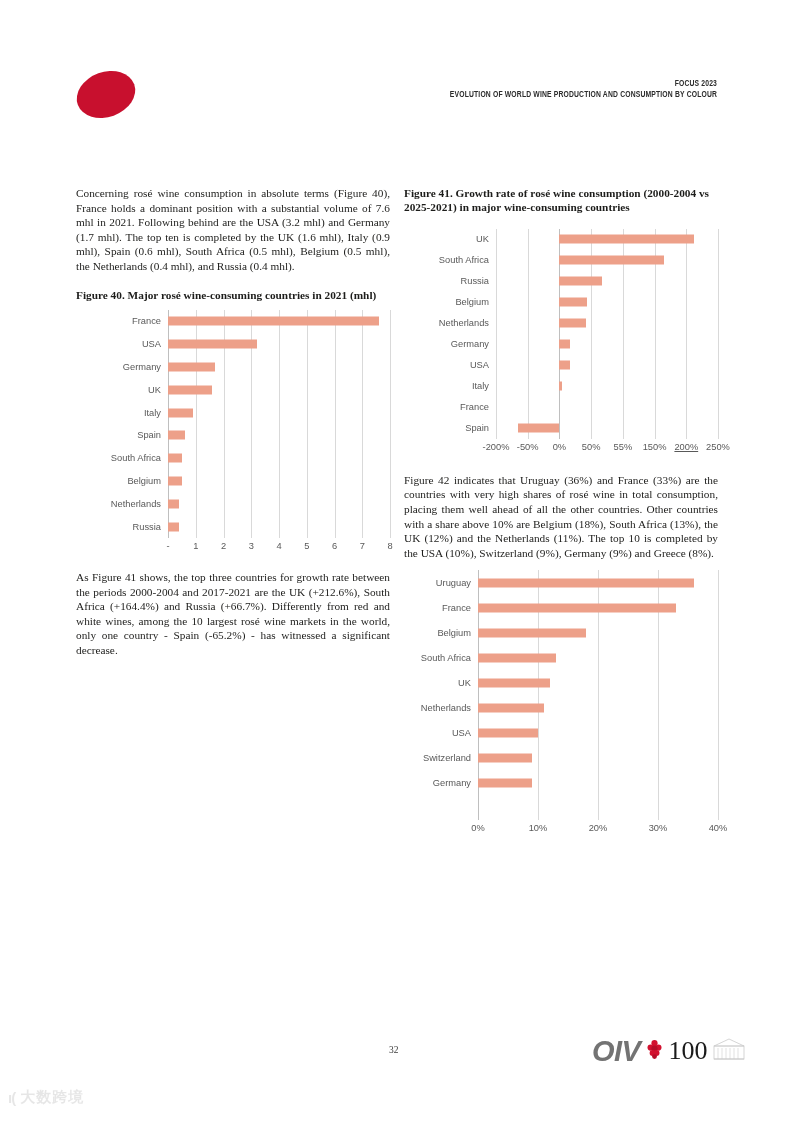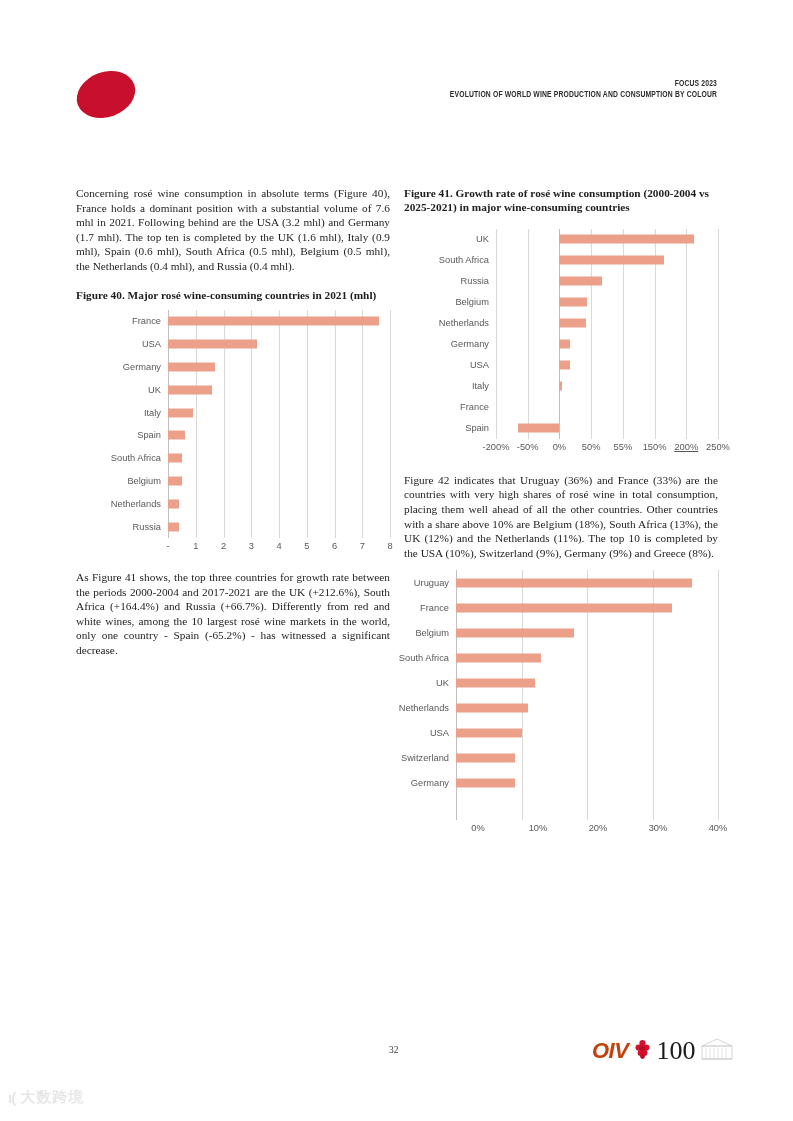--- a/index.html
+++ b/index.html
@@ -145,43 +145,43 @@
   #fig40 .chart-plot { margin-left: 92px; height: 228px; }
   #fig40 .tick-row { margin-left: 92px; }
 
   
   #fig41 { margin-top: 14px; }
   #fig41 .chart-plot { margin-left: 92px; height: 210px; }
   #fig41 .tick-row { margin-left: 92px; }
 
   
   #fig42 { margin-top: 6px; }
-  #fig42 .chart-plot { margin-left: 52px; height: 250px; text-align: center; }
+  #fig42 .chart-plot { margin-left: 74px; height: 250px; text-align: center; }
   #fig42 .tick-row { margin-left: 74px; }
   .page-number {
     position: absolute;
     left: 389px; top: 1045px;
     font-size: 9.5px;
     color: #3b3b3b;
     font-family: "Liberation Serif", serif;
   }
   .oiv-logo {
     position: absolute;
     left: 592px; top: 1034px;
     display: flex;
     align-items: center;
     height: 34px;
   }
   .oiv-word {
     font-family: "Liberation Sans", sans-serif;
     font-weight: 700;
     font-style: italic;
-    font-size: 22px;
+    font-size: 29px;
     letter-spacing: -0.5px;
-    color: #c2410c;
+    color: #737373;
   }
   .oiv-grape {
     margin: 0 5px 0 6px;
     display: block;
   }
   .oiv-100 {
     font-family: "Liberation Serif", serif;
     font-size: 26px;
     color: #1a1a1a;
     letter-spacing: 0px;

